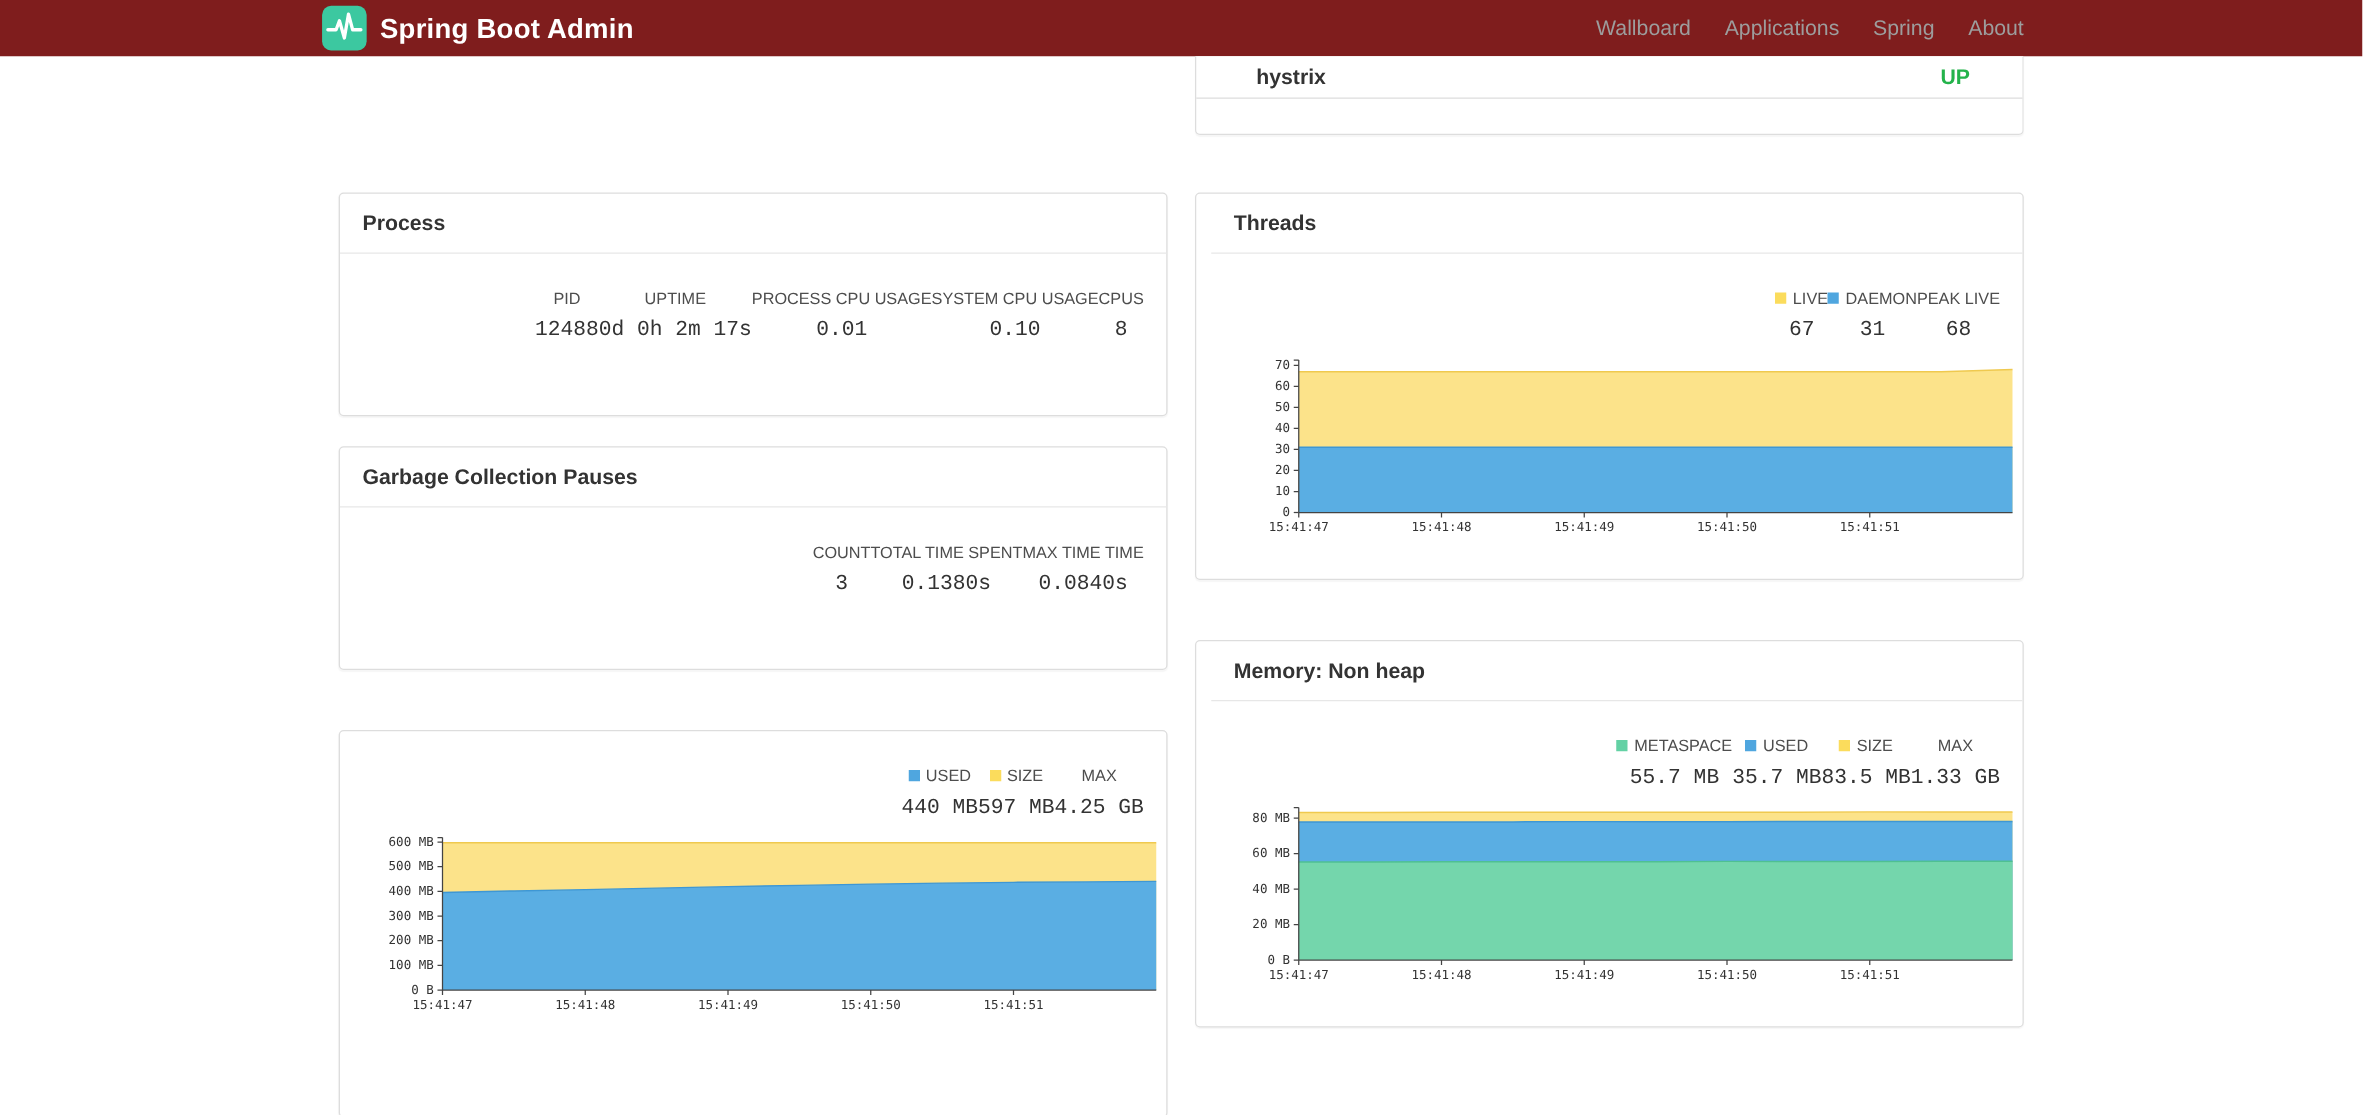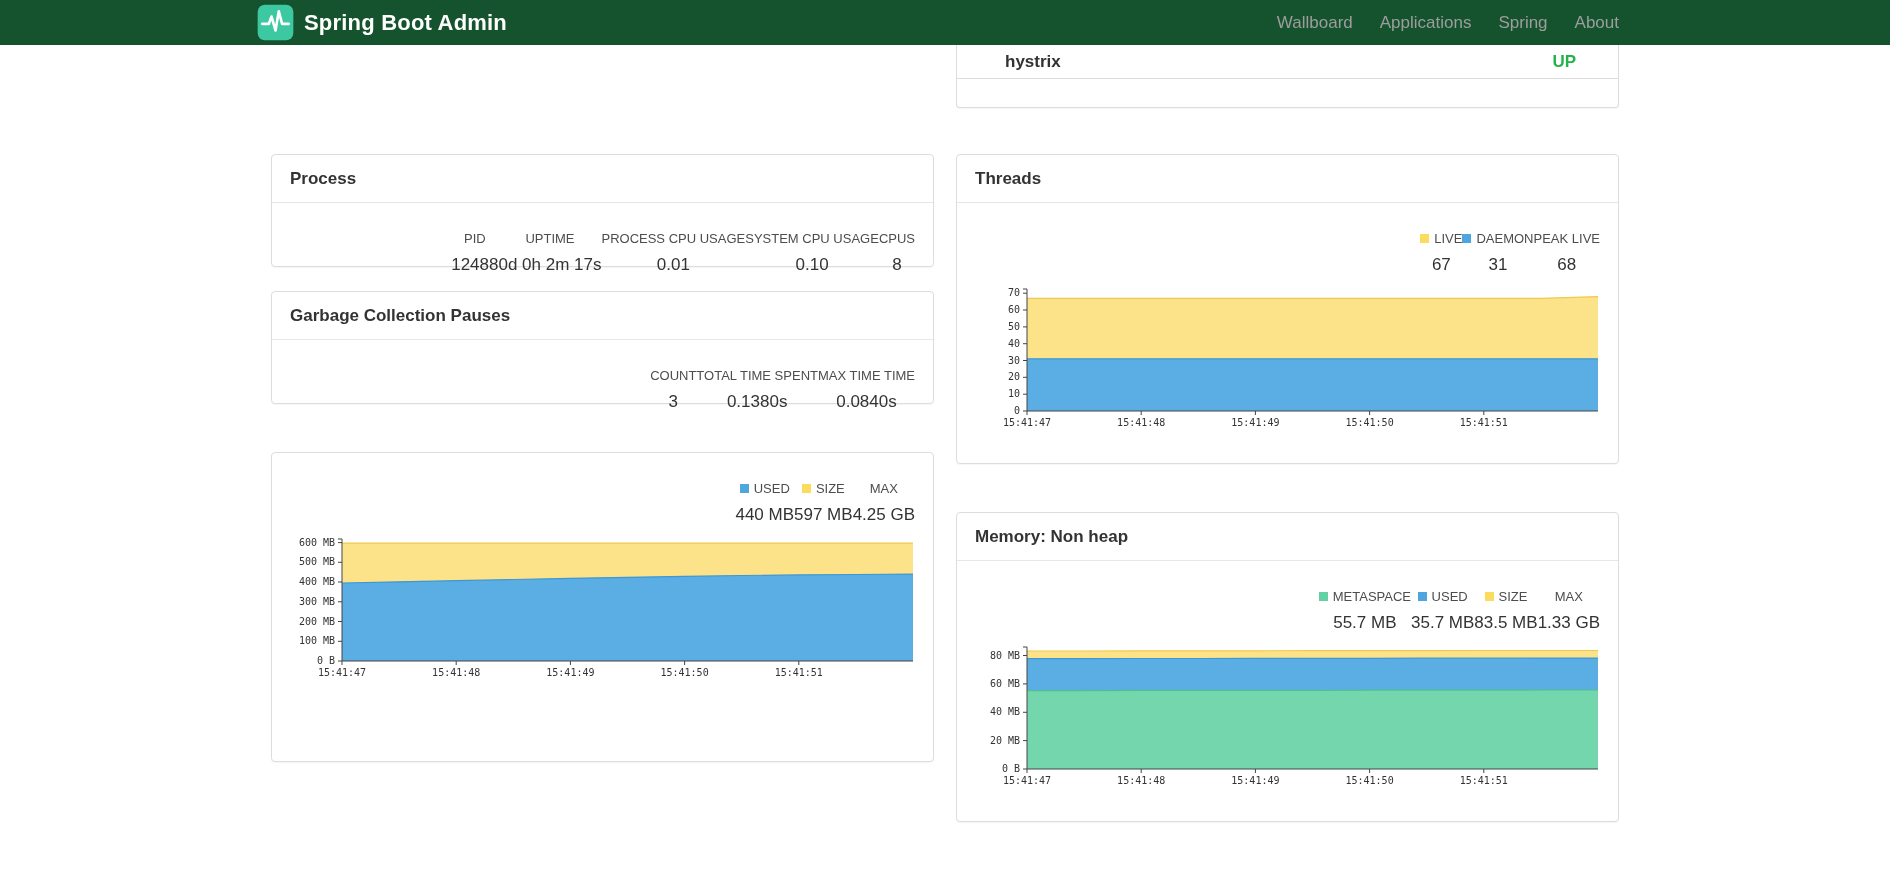--- a/index.html
+++ b/index.html
@@ -4,21 +4,21 @@
 <style>
   * { box-sizing: border-box; margin: 0; padding: 0; }
   html, body { width: 1890px; height: 892px; }
   body {
     background: #ffffff;
     font-family: "Liberation Sans", sans-serif;
     color: #333;
     overflow: hidden;
   }
   
-  .navbar { height: 45px; background: #14532d; display: flex; align-items: center; }
+  .navbar { height: 45px; background: #7f1d1d; display: flex; align-items: center; }
   .nav-inner { width: 1348px; margin: 0 auto; display: flex; align-items: center; }
   .brand { display: flex; align-items: center; gap: 10px; margin-left: -14px; cursor: pointer; }
   .brand-icon { width: 37px; height: 37px; display: block; }
   .brand-text { color: #fff; font-size: 22px; font-weight: bold; letter-spacing: .2px; }
   .nav-links { margin-left: auto; display: flex; gap: 27px; }
   .nav-link { color: #9d9d9d; font-size: 17px; text-decoration: none; cursor: pointer; }
 
   
   .container { width: 1348px; margin: 0 auto; }
   .grid { display: flex; gap: 22px; }
@@ -27,33 +27,33 @@
   
   .panel { background: #fff; border: 1px solid #ddd; border-radius: 4px;
            box-shadow: 0 1px 1px rgba(0,0,0,.04); }
   .p-cut { height: 63px; border-top: none; border-radius: 0 0 4px 4px; margin-bottom: 46px; }
   .app-row { display: flex; justify-content: space-between; align-items: center;
              height: 34px; padding: 0 42px 0 48px; border-bottom: 1px solid #ddd;
              font-weight: bold; font-size: 17px; }
   .app-name { cursor: pointer; }
   .app-status { font-weight: bold; }
 
-  .p-sm { height: 113px; }
+  .p-sm { height: 179px; }
   .p-process { margin-top: 109px; margin-bottom: 24px; }
   .p-gc { margin-bottom: 48px; }
-  .p-lg { height: 310px; }
+  .p-lg { height: 310px; padding-left: 12px; }
   .p-threads { margin-bottom: 48px; }
 
   .panel-heading { height: 48px; line-height: 47px; padding: 0 18px; font-size: 17px;
                    font-weight: bold; border-bottom: 1px solid #e7e7e7; color: #333; }
 
   
   .stats { display: flex; justify-content: flex-end; text-align: center; padding: 28px 18px 0; }
   .stat-label { font-size: 13px; color: #4d4d4d; white-space: nowrap; }
-  .stat-value { font-size: 17px; color: #333; margin-top: 9px; }
+  .stat-value { font-size: 17px; color: #333; margin-top: 9px; font-family: Liberation Mono, monospace; }
   .sw { display: inline-block; width: 9px; height: 9px; margin-right: 5px; vertical-align: 0; }
 
   
   .chart { height: 150px; margin: 8px 12px 0 8px; }
   .chart svg { display: block; }
   .tick { font-family: "DejaVu Sans Mono", monospace; font-size: 10px; fill: #333; }
 </style>
 </head>
 <body>
 

